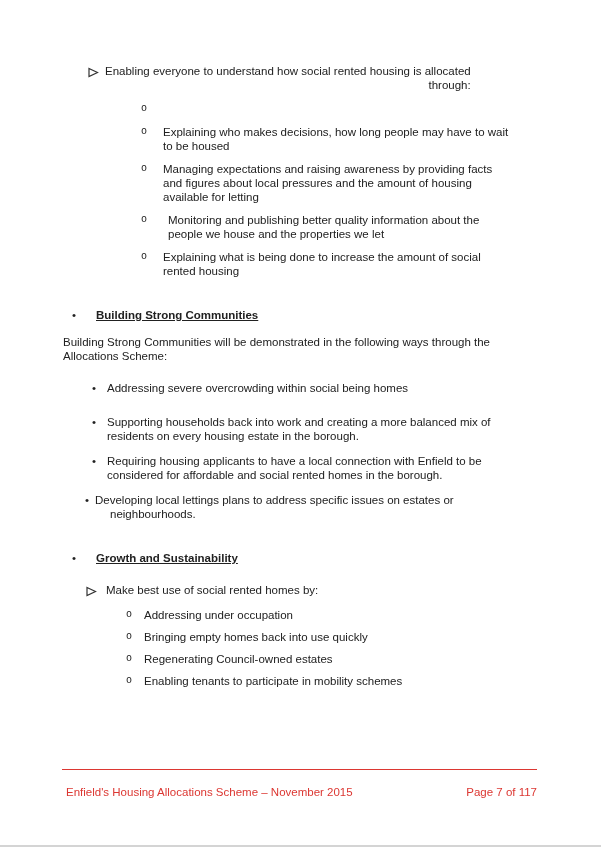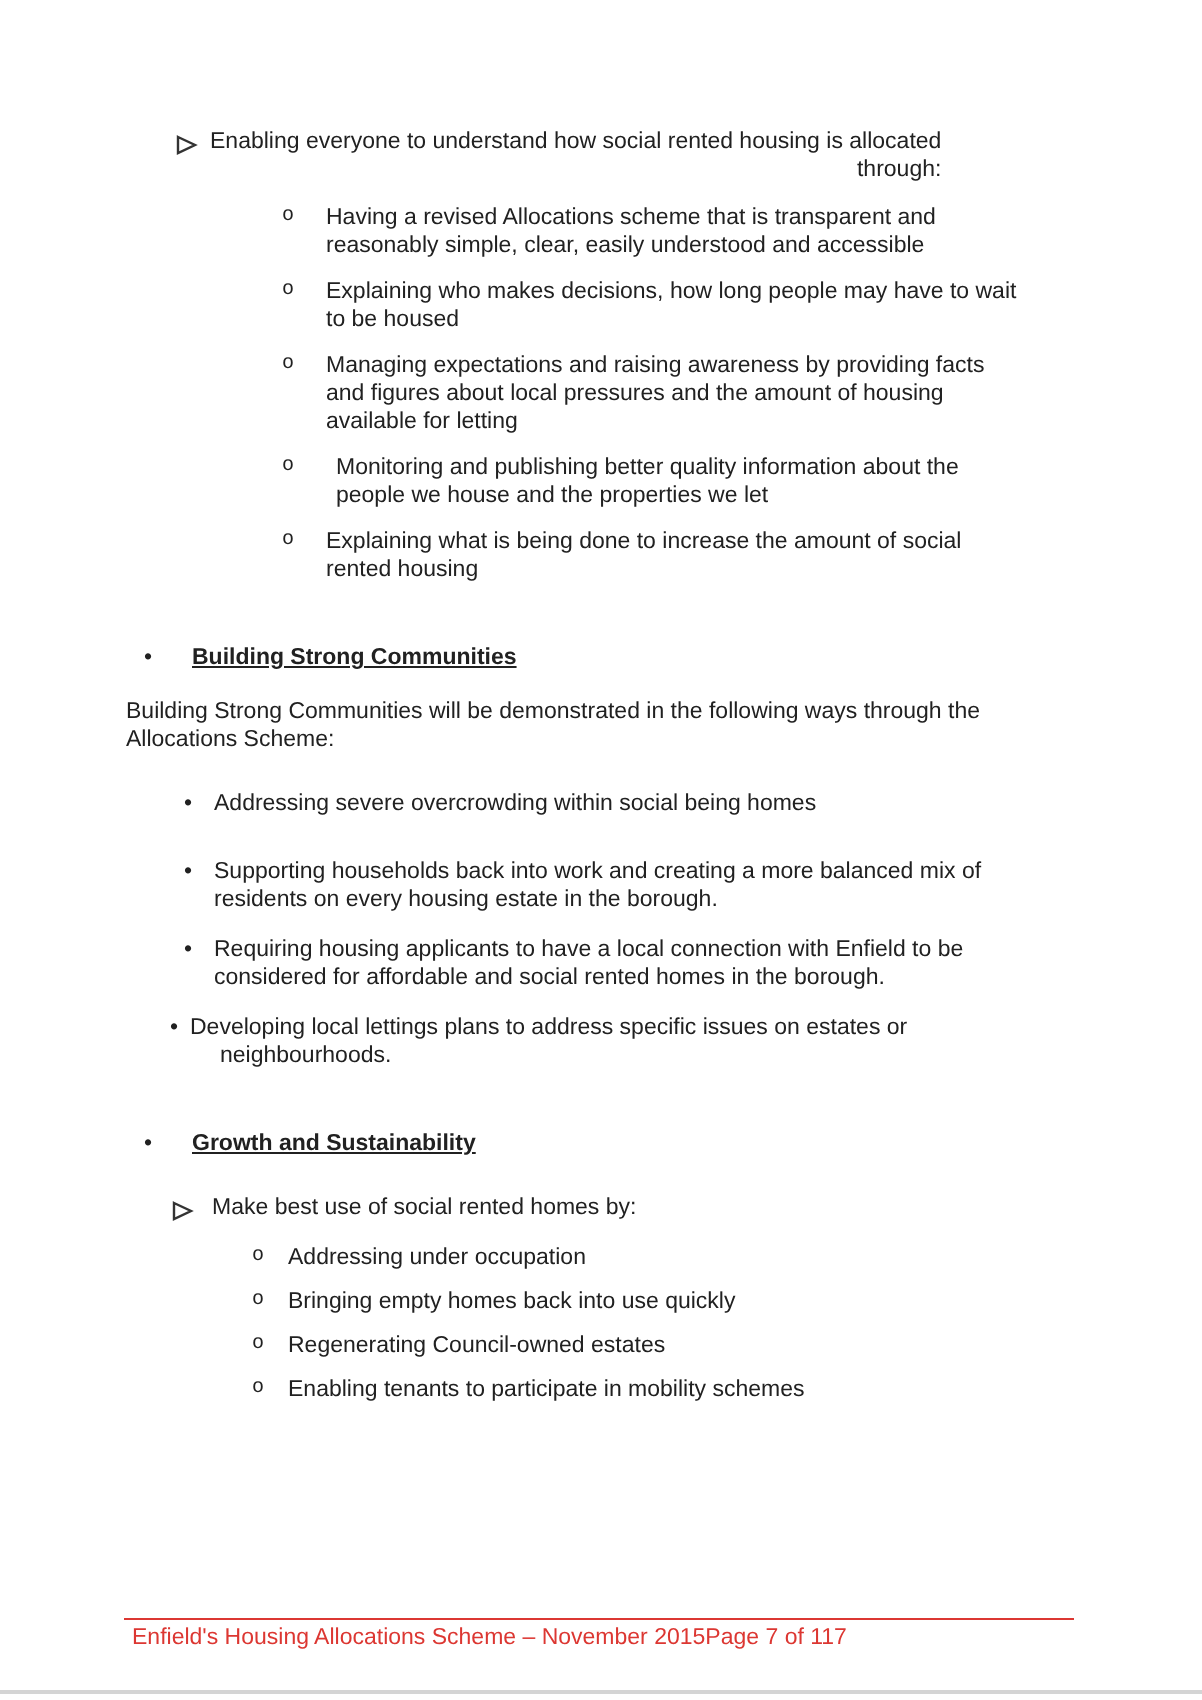--- a/index.html
+++ b/index.html
@@ -53,22 +53,22 @@
   .ditem-2, .ditem-3 { margin-bottom:11px; }
   .ditem-4 { margin-left:85px; }
   .ditem-4 .disc2 { flex:0 0 10px; }
   .ditem-4 .txt { padding-left:15px; text-indent:-15px; }
 
   
   .footer {
     position:absolute; left:62px; top:769px; width:475px;
     border-top:1.5px solid var(--red, #dc3732);
     color:var(--red, #dc3732);
-    display:flex; 
-    padding-top:2px; font-size:11.5px;margin-top:40px;
+    display:flex; justify-content:space-between;
+    padding-top:15px; font-size:11.5px;
   }
   .footer .f-left { padding-left:4px; }
 
   .bottom-edge {
     position:absolute; left:0; top:845px; width:601px; height:2px;
     background:var(--edge, #d4d4d4);
   }
 </style>
 </head>
 <body style="color: rgb(33, 33, 33);">
@@ -81,22 +81,20 @@
           <path d="M1 1.5 L9.5 5.5 L1 9.5 Z" fill="#ffffff" stroke="#333333" stroke-width="1.2"></path>
         </svg>
     </span>
     <div class="txt">Enabling everyone to understand how social rented housing is allocated
 through:</div>
   </div>
 
   <div class="olist olist1">
     <div class="oitem">
       <span class="odot">o</span>
-      <div class="txt">Having a revised Allocations scheme that is transparent and
-reasonably simple, clear, easily understood and accessible</div>
     </div>
     <div class="oitem">
       <span class="odot">o</span>
       <div class="txt">Explaining who makes decisions, how long people may have to wait
 to be housed</div>
     </div>
     <div class="oitem">
       <span class="odot">o</span>
       <div class="txt">Managing expectations and raising awareness by providing facts
 and figures about local pressures and the amount of housing

